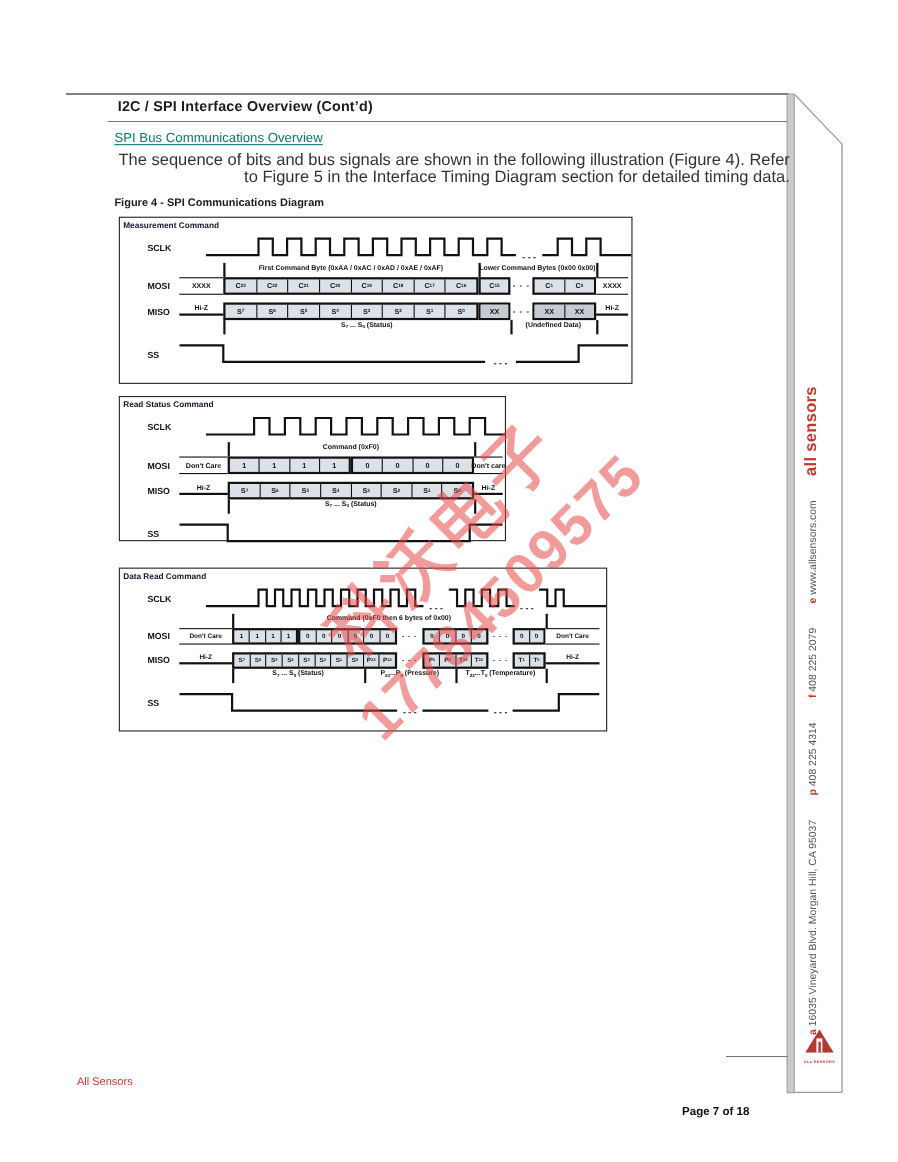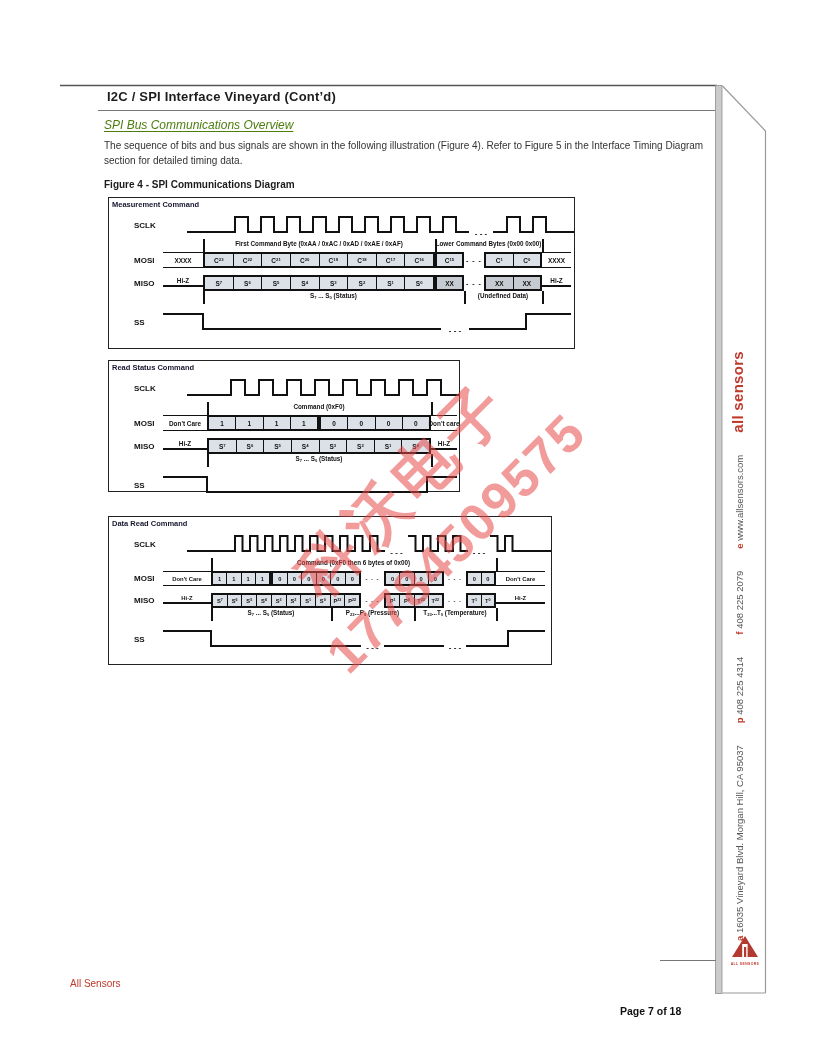--- a/index.html
+++ b/index.html
@@ -1,22 +1,22 @@
 <!DOCTYPE html>
 <html><head>
 <meta charset="utf-8">
 <style>
   html,body{margin:0;padding:0;background:#fff;}
   .page{position:relative;width:816px;height:1056px;background:#fff;overflow:hidden;
         font-family:"Liberation Sans",sans-serif;color:#222;}
   svg.chrome{position:absolute;left:0;top:0;z-index:0;}
   
   .hdr{position:absolute;left:107px;top:89px;font-size:13px;font-weight:bold;color:#1c1c1c;letter-spacing:.2px;}
-  .sec-h{position:absolute;left:104px;top:118px;font-size:12px;color:#4d7c0f;text-decoration:underline;text-underline-offset:2px;font-style:italic;}
-  .body-t{position:absolute;left:104px;top:138px;width:614px;font-size:10px;line-height:15px;color:#333;}
+  .sec-h{position:absolute;left:104px;top:118px;font-size:12px;color:#0f766e;text-decoration:underline;text-underline-offset:2px;}
+  .body-t{position:absolute;left:104px;top:138px;width:614px;font-size:15px;line-height:15px;color:#333;text-align:right;}
   .fig-c{position:absolute;left:104px;top:179px;font-size:10px;font-weight:bold;color:#1c1c1c;}
   
   .dbox{position:absolute;border:1.2px solid #222;background:#fff;box-sizing:border-box;z-index:1;}
   .dbox.d0{left:108px;top:197px;width:467px;height:152px;}
   .dbox.d1{left:108px;top:360px;width:352px;height:132px;}
   .dbox.d2{left:108px;top:516px;width:444px;height:149px;}
   .dtitle{font-size:7.5px;font-weight:bold;color:#15152e;padding:2px 0 0 3px;height:10px;}
   .row{display:flex;align-items:center;}
   .row.sclk{margin-top:2px;gap:24px;}
   .row.tcap{margin-top:1px;}
@@ -67,21 +67,21 @@
   <svg class="chrome" width="816" height="1056">
     <line x1="60" y1="85.5" x2="717" y2="85.5" stroke="#555" stroke-width="1.3"></line>
     <line x1="98" y1="110.5" x2="716" y2="110.5" stroke="#777" stroke-width="1"></line>
     <rect x="715.5" y="85.5" width="6.5" height="908" fill="#cbcbcb" stroke="#8f8f8f" stroke-width="0.8"></rect>
     <line x1="722.5" y1="86" x2="765.5" y2="131" stroke="#9a9a9a" stroke-width="1.2"></line>
     <line x1="765.5" y1="131" x2="765.5" y2="993" stroke="#9a9a9a" stroke-width="1.2"></line>
     <line x1="722.5" y1="993" x2="765.5" y2="993" stroke="#9a9a9a" stroke-width="1.2"></line>
     <line x1="660" y1="960.5" x2="716" y2="960.5" stroke="#777" stroke-width="1"></line>
   </svg>
 
-  <div class="hdr">I2C / SPI Interface Vineyard (Cont’d)</div>
+  <div class="hdr">I2C / SPI Interface Overview (Cont’d)</div>
   <div class="sec-h">SPI Bus Communications Overview</div>
   <div class="body-t">The sequence of bits and bus signals are shown in the following illustration (Figure 4). Refer to Figure 5 in the Interface Timing Diagram section for detailed timing data.</div>
   <div class="fig-c">Figure 4 - SPI Communications Diagram</div>
 
   <div class="dbox d0" id="dbox-0">
       <div class="dtitle">Measurement Command</div>
       <div class="row sclk">
         <div class="sig">SCLK</div>
         <svg width="408" height="26">
           <path d="M 0 20 L 48 20 L 48 5 L 61 5 L 61 20 L 74 20 L 74 5 L 87 5 L 87 20 L 100 20 L 100 5 L 113 5 L 113 20 L 126 20 L 126 5 L 139 5 L 139 20 L 152 20 L 152 5 L 165 5 L 165 20 L 178 20 L 178 5 L 191 5 L 191 20 L 204 20 L 204 5 L 217 5 L 217 20 L 230 20 L 230 5 L 243 5 L 243 20 L 256 20 L 256 5 L 269 5 L 269 20 L 282 20 M 306 20 L 320 20 L 320 5 L 333 5 L 333 20 L 346 20 L 346 5 L 359 5 L 359 20 L 372 20 L 408 20 " fill="none" stroke="#111" stroke-width="2"></path>

